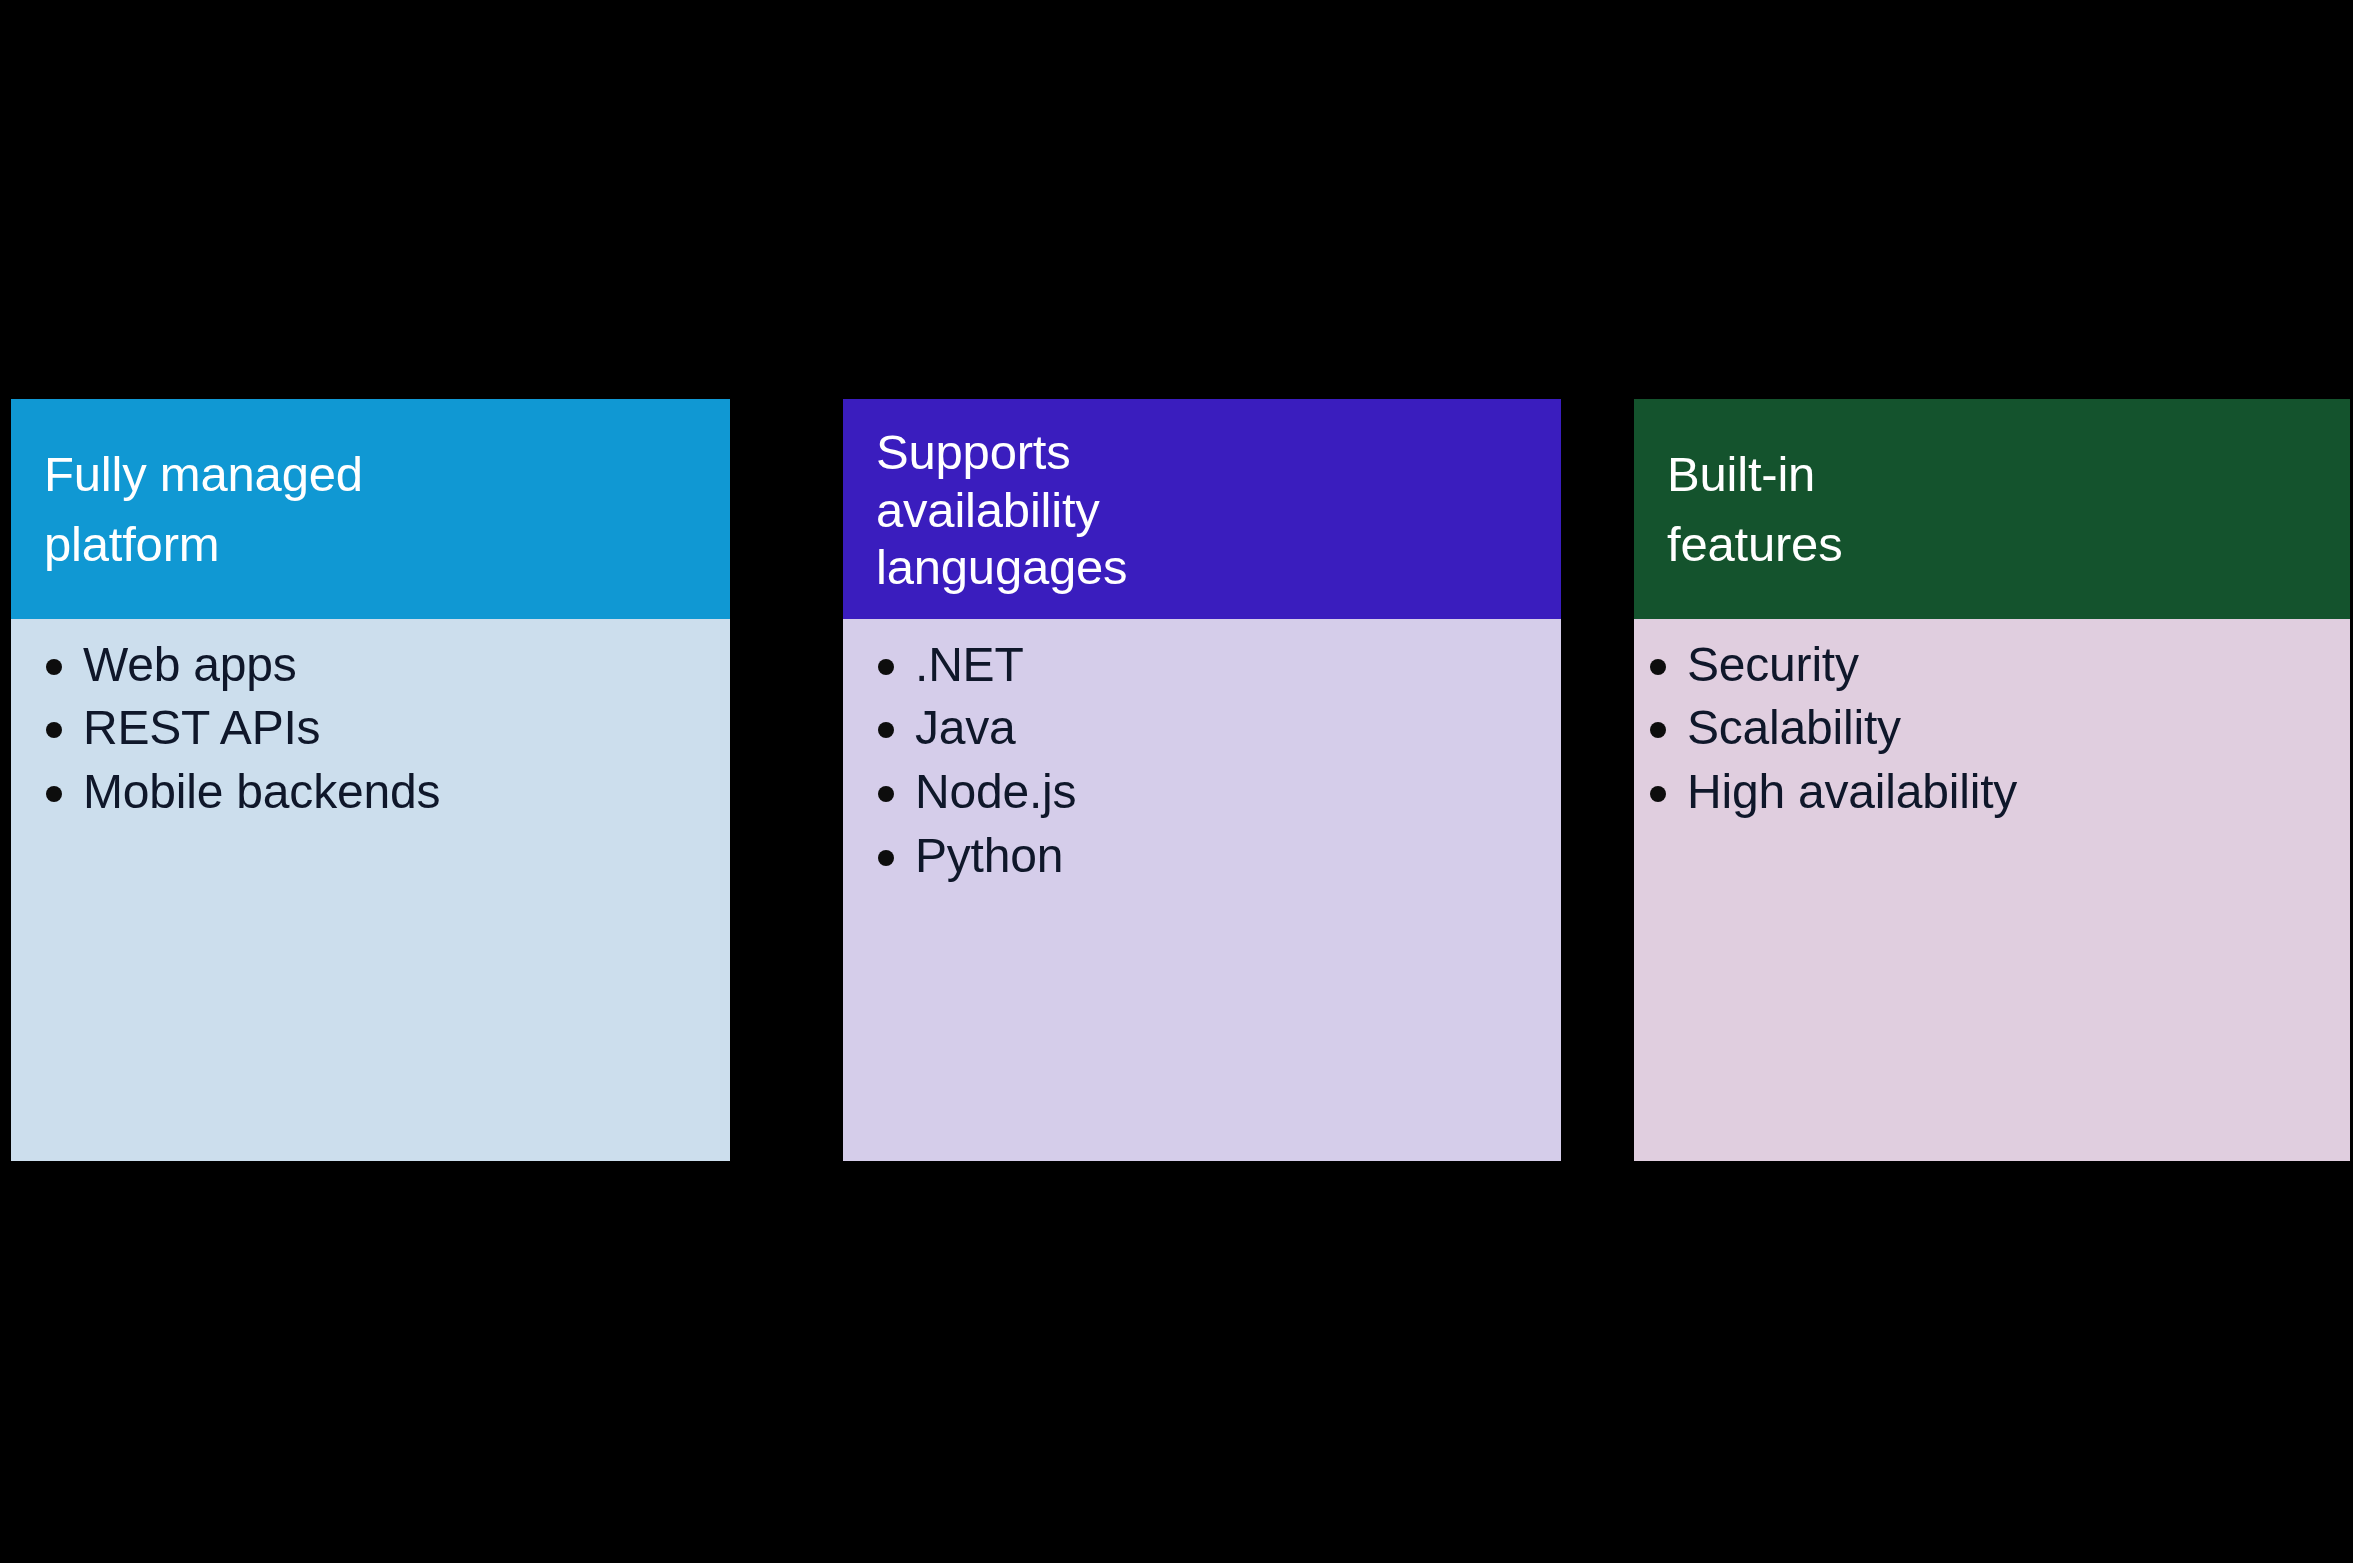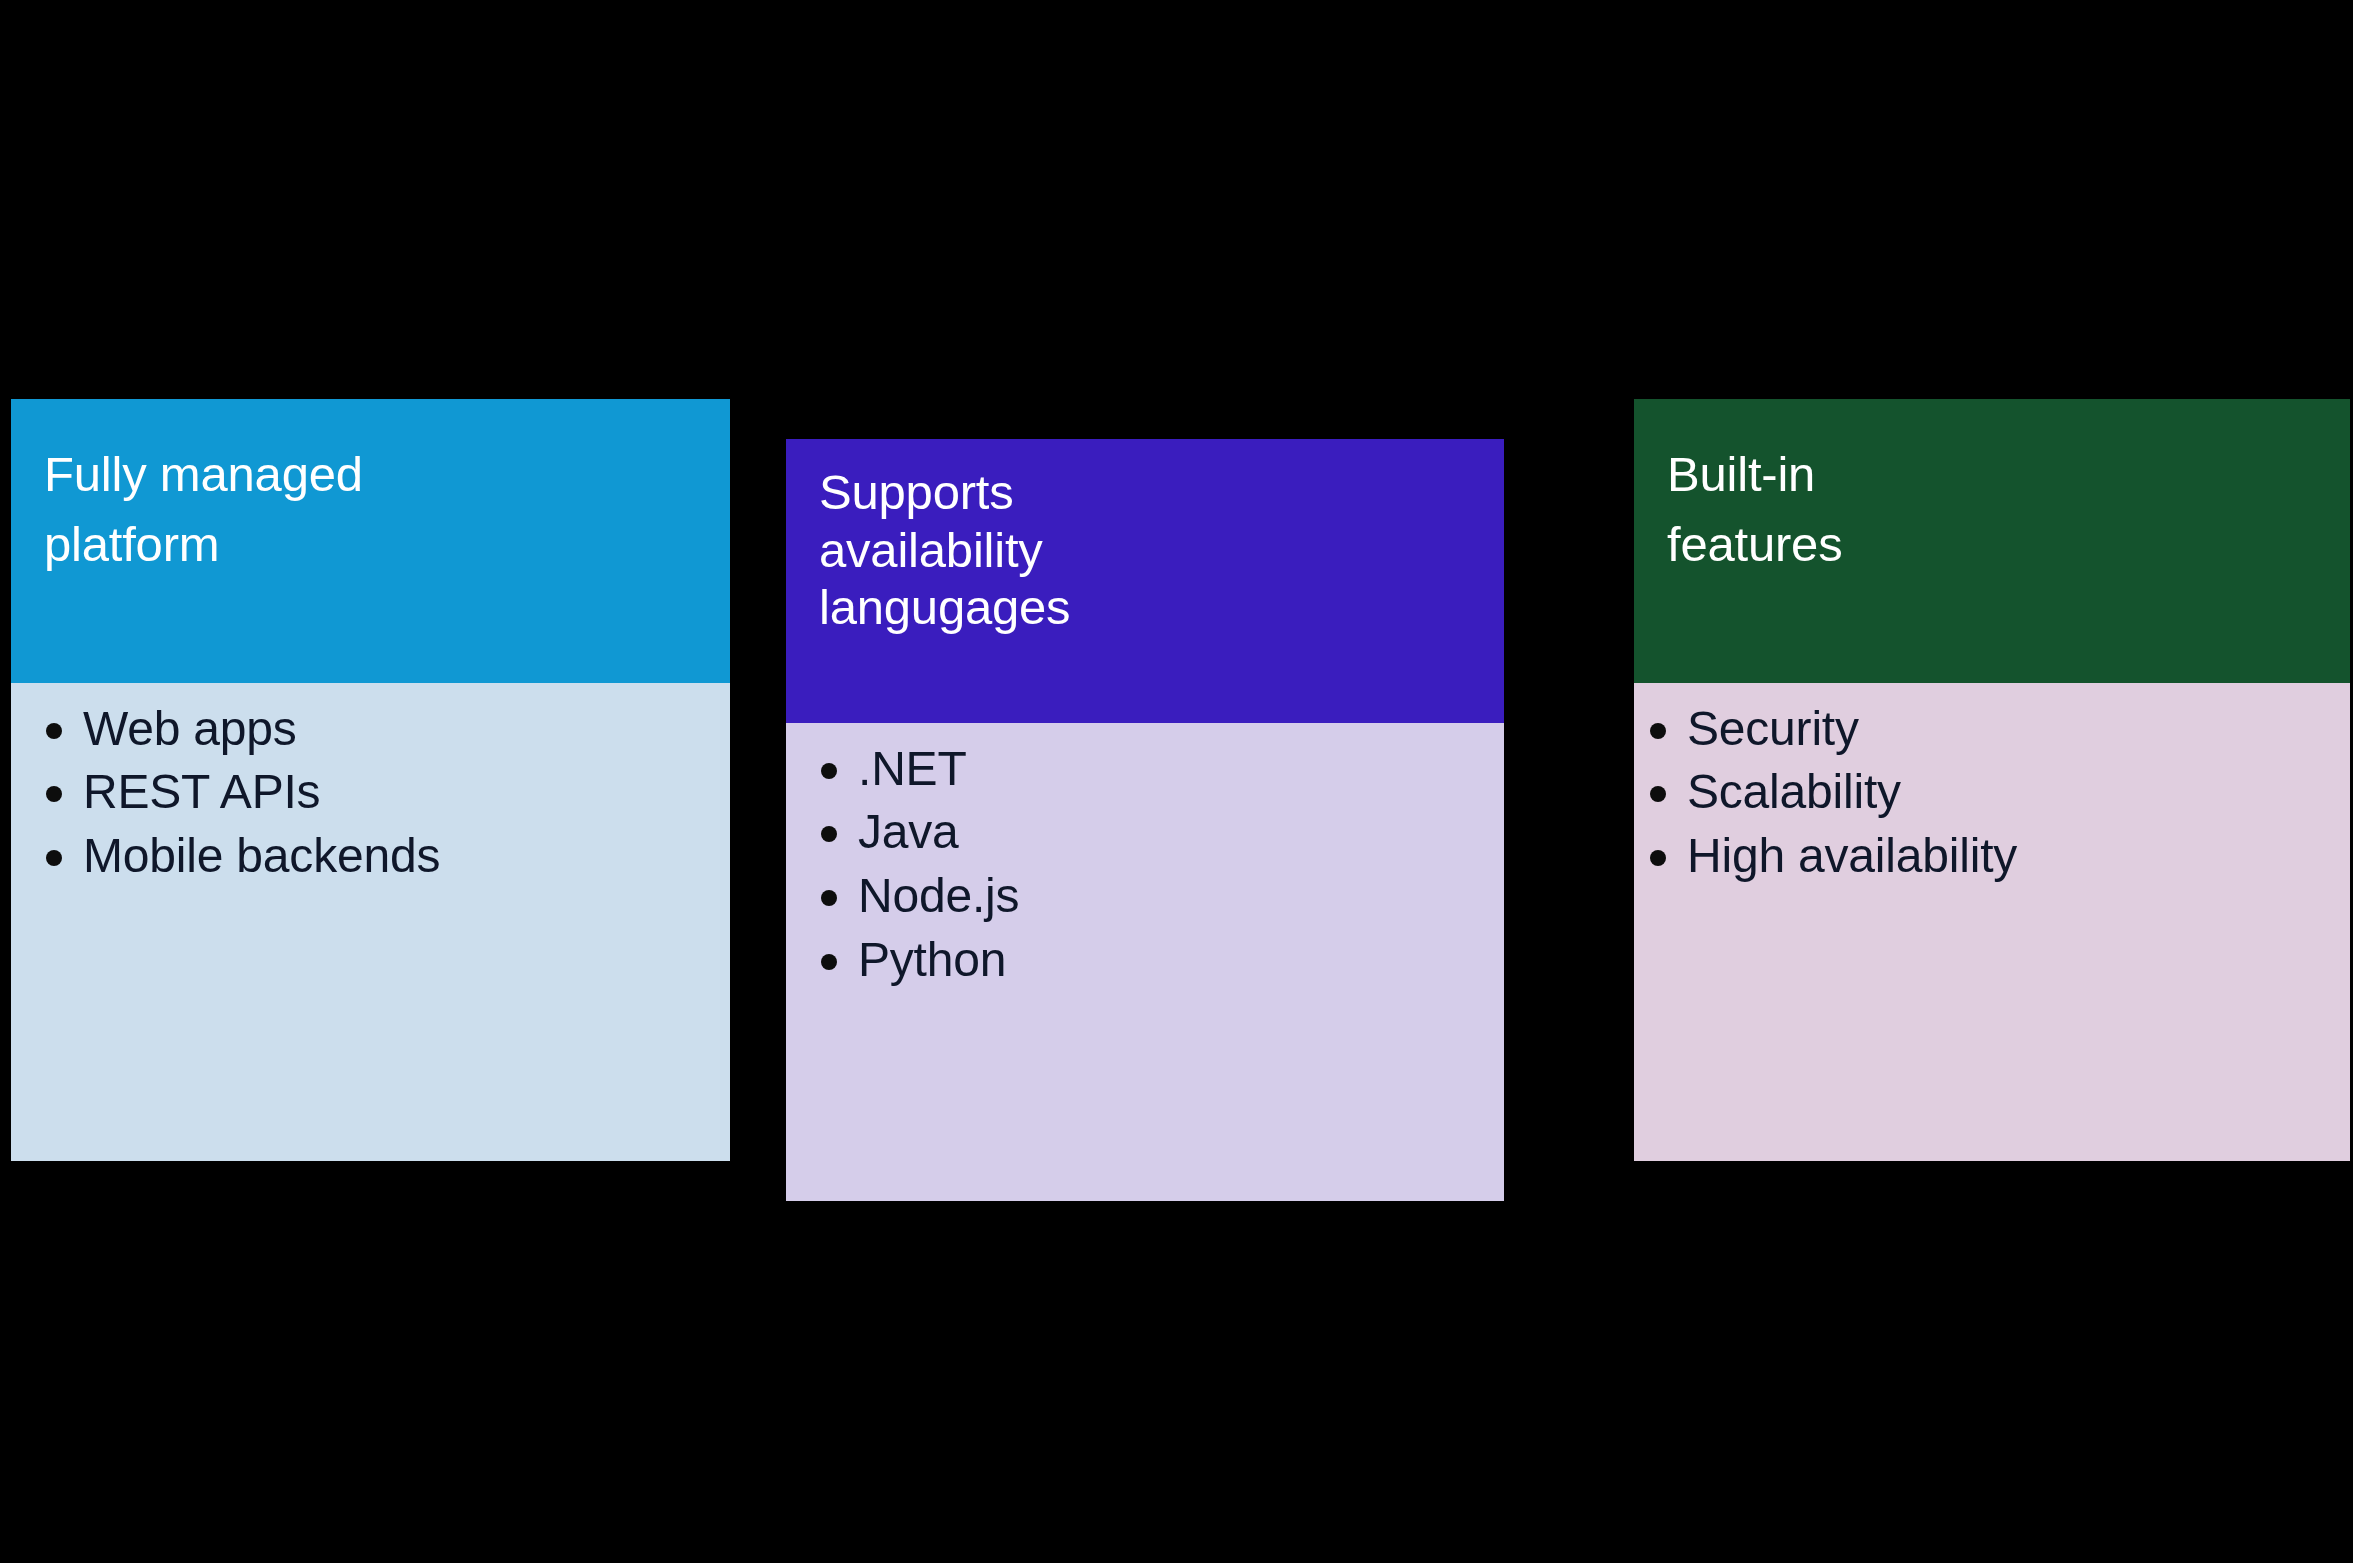--- a/index.html
+++ b/index.html
@@ -25,25 +25,25 @@
   .card {
     position: absolute;
     top: 399px;
     height: 762px;
     display: flex;
     flex-direction: column;
     overflow: hidden;
   }
 
   .card-1 { left: 11px;   width: 719px; }
-  .card-2 { left: 786px; width: 718px; margin-top: 40px; }
+  .card-2 { left: 843px; width: 718px; }
   .card-3 { left: 1634px; width: 716px; }
 
   .card-header {
-    height: 284px;
+    height: 220px;
     box-sizing: border-box;
     padding: 30px 33px 0 33px;
     color: #ffffff;
     font-size: 49px;
     line-height: 1.18;
     font-weight: 400;
     letter-spacing: -0.2px;
     overflow: hidden;
   }
 

